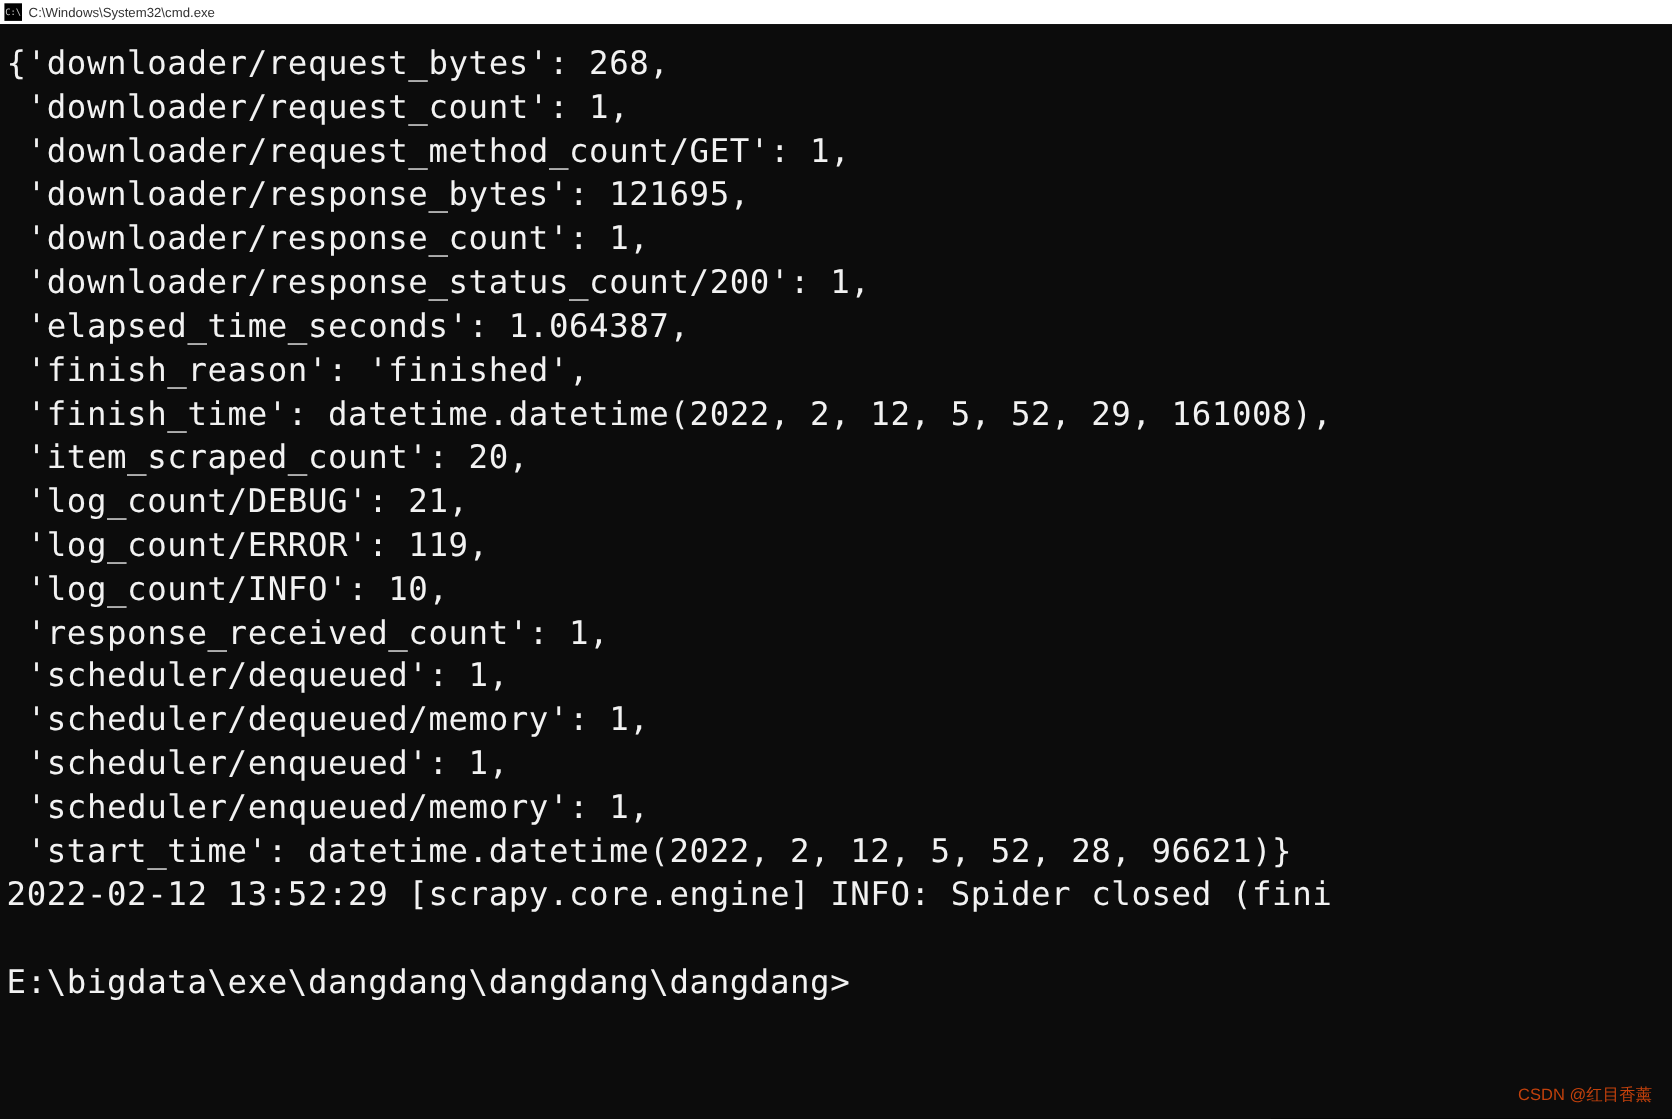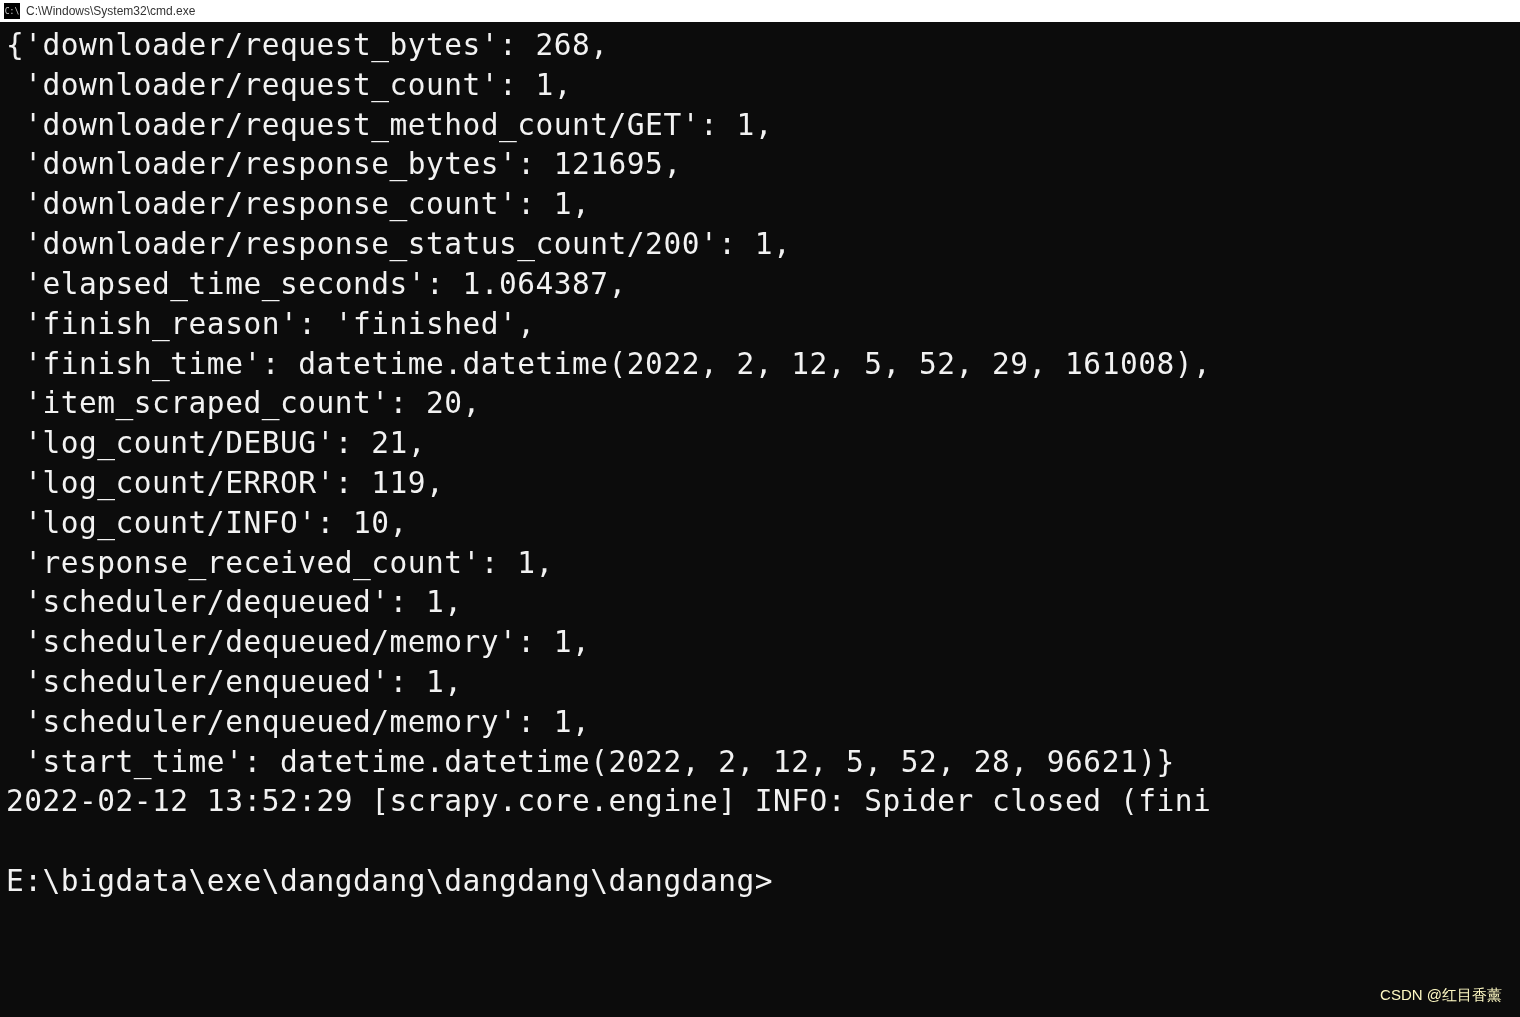--- a/index.html
+++ b/index.html
@@ -35,36 +35,36 @@
       align-items: center;
       justify-content: center;
       font-size: 8px;
       color: #ccc;
       font-family: monospace;
     }
     .terminal {
       width: 100%;
       height: calc(100% - 22px);
       background: #0c0c0c;
-      padding: 4px 6px;
+      padding: 16px 6px;
       position: relative;
     }
     .terminal-content {
       color: #f2f2f2;
       font-size: 29.5px;
       line-height: 1.35;
       white-space: pre;
       letter-spacing: 0.5px;
       font-weight: 300;
     }
     .watermark {
       position: absolute;
       right: 18px;
       bottom: 12px;
-      color: #fef9c3;
+      color: #c2410c;
       font-size: 15px;
       font-family: "Microsoft YaHei", sans-serif;
       letter-spacing: 0;
     }
   </style>
 </head>
 <body>
 
 <div class="title-bar">
   <span class="title-bar-icon">C:\</span>

